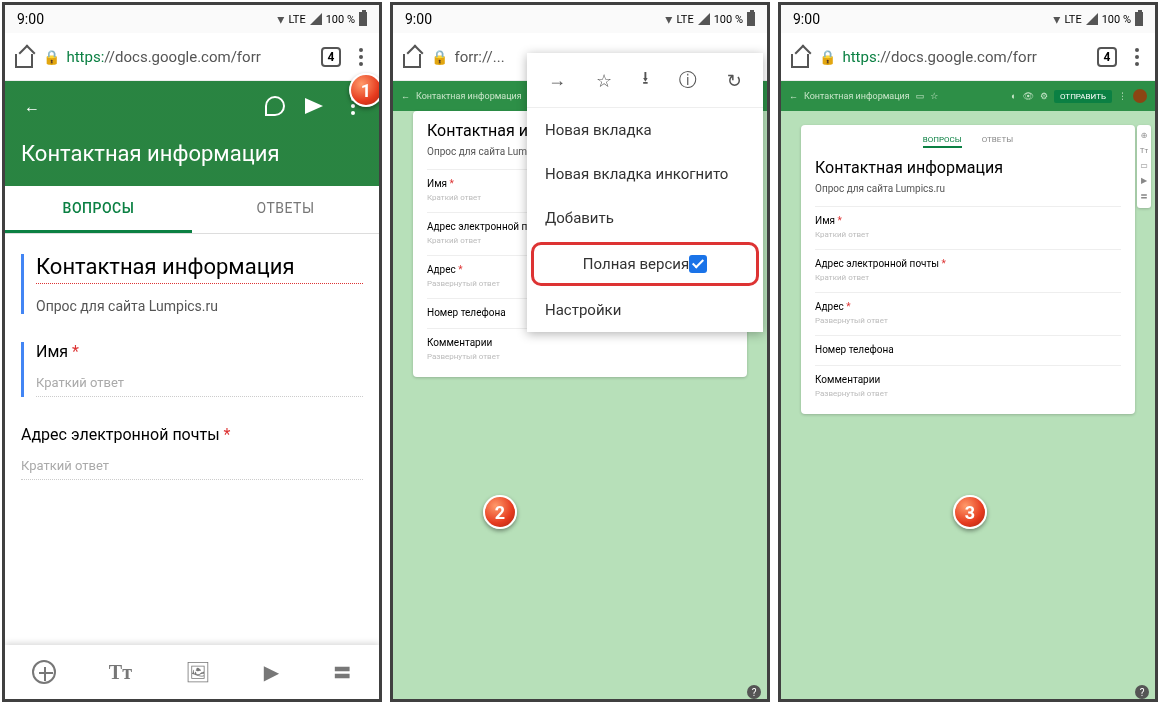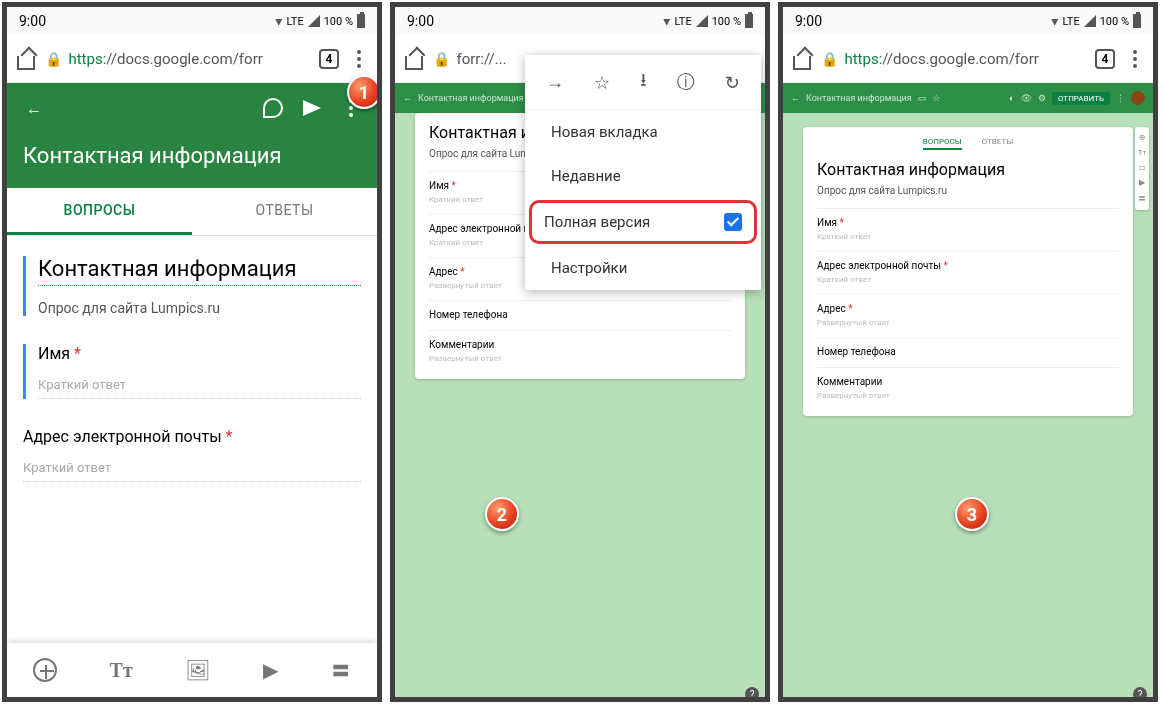--- a/index.html
+++ b/index.html
@@ -1,17 +1,17 @@
 <!DOCTYPE html>
 <html><head>
 <meta charset="utf-8">
 <style>
   * { box-sizing: border-box; margin: 0; padding: 0; font-family: Roboto, Arial, sans-serif; }
   body { background: #fff; display: flex; gap: 8px; padding: 2px; }
-  .phone { width: 380px; height: 700px; border: 5px solid #404040; background: #fff; position: relative; overflow: hidden; flex-shrink: 0; }
+  .phone { width: 380px; height: 700px; border: 3px solid #404040; background: #fff; position: relative; overflow: hidden; flex-shrink: 0; }
   
   .status { height: 28px; display: flex; align-items: center; justify-content: space-between; padding: 0 12px; font-size: 14px; background: #fafafa; }
   .status-right { display: flex; align-items: center; gap: 4px; font-size: 11px; }
   .sig { width: 0; height: 0; border-left: 12px solid transparent; border-bottom: 12px solid #555; }
   .wifi { font-size: 14px; color: #555; }
   .batt { width: 8px; height: 14px; border: 1px solid #555; background: #555; position: relative; }
   .batt::after { content: ''; position: absolute; top: -3px; left: 2px; width: 4px; height: 2px; background: #555; }
   
   .browser { height: 48px; display: flex; align-items: center; padding: 0 8px; gap: 10px; border-bottom: 1px solid #eee; }
   .home-outline { width: 20px; height: 18px; position: relative; }
@@ -49,22 +49,22 @@
   .tb .ico { font-size: 20px; }
   .addcircle { width: 24px; height: 24px; border: 2px solid #777; border-radius: 50%; position: relative; }
   .addcircle::before, .addcircle::after { content: ''; position: absolute; background: #777; }
   .addcircle::before { top: 10px; left: 5px; width: 14px; height: 2px; }
   .addcircle::after { top: 5px; left: 10px; width: 2px; height: 14px; }
   
   .badge { position: absolute; width: 34px; height: 34px; border-radius: 50%; background: radial-gradient(circle at 35% 30%, #ff9a6a, #e53a1e 60%, #a82410); border: 2px solid #fff; box-shadow: 0 2px 4px rgba(0,0,0,0.4); color: #fff; font-weight: bold; font-size: 18px; display: flex; align-items: center; justify-content: center; z-index: 50; }
   
   .chrome-menu { position: absolute; top: 48px; right: 4px; width: 236px; background: #fff; box-shadow: 0 2px 10px rgba(0,0,0,0.3); z-index: 20; }
   .menu-icons { display: flex; justify-content: space-around; align-items: center; padding: 12px 6px; border-bottom: 1px solid #eee; font-size: 18px; color: #555; }
-  .menu-item { padding: 13px 26px; font-size: 15px; color: #333; display: flex; align-items: center; justify-content: space-between; }
-  .menu-item.hl { border: 3px solid #d33; border-radius: 10px; margin: 2px 4px; padding: 10px 12px; }
+  .menu-item { padding: 13px 18px; font-size: 15px; color: #333; display: flex; align-items: center; justify-content: space-between; }
+  .menu-item.hl { border: 3px solid #d33; border-radius: 10px; margin: 2px 4px; padding: 10px 12px; justify-content: center; }
   .chk { width: 18px; height: 18px; background: #1a73e8; border-radius: 3px; position: relative; }
   .chk::after { content: ''; position: absolute; top: 2px; left: 6px; width: 4px; height: 9px; border: 2px solid #fff; border-top: none; border-left: none; transform: rotate(45deg); }
   
   .mini-wrap { background: #b7e0b9; height: 624px; position: relative; }
   .mini-hdr { background: #2d8f47; height: 30px; display: flex; align-items: center; padding: 0 8px; gap: 6px; font-size: 9px; color: #c8e6c9; }
   .mini-hdr-right { margin-left: auto; display: flex; gap: 6px; align-items: center; }
   .mini-send-btn { background: #0b8043; color: #fff; font-size: 8px; padding: 2px 6px; border-radius: 2px; }
   .avatar { width: 14px; height: 14px; border-radius: 50%; background: #8b4513; }
   .mini-card { background: #fff; margin: 0 20px; border-radius: 4px; box-shadow: 0 1px 3px rgba(0,0,0,0.2); padding: 10px 14px 16px; position: relative; }
   .mini-tabs { display: flex; justify-content: center; gap: 20px; font-size: 8px; color: #888; margin-bottom: 10px; }
@@ -203,21 +203,24 @@
       <span>→</span>
       <span>☆</span>
       <span>⭳</span>
       <span>ⓘ</span>
       <span>↻</span>
     </div>
     <div class="menu-item">
         <span>Новая вкладка</span>
       </div>
     <div class="menu-item">
-        <span>Недавние</span>
+        <span>Новая вкладка инкогнито</span>
+      </div>
+    <div class="menu-item">
+        <span>Добавить</span>
       </div>
     <div class="menu-item hl">
       <span>Полная версия</span>
       <span class="chk"></span>
     </div>
     <div class="menu-item">
         <span>Настройки</span>
       </div>
   </div>
   <div class="badge" style="top:490px; left:90px">2</div>

